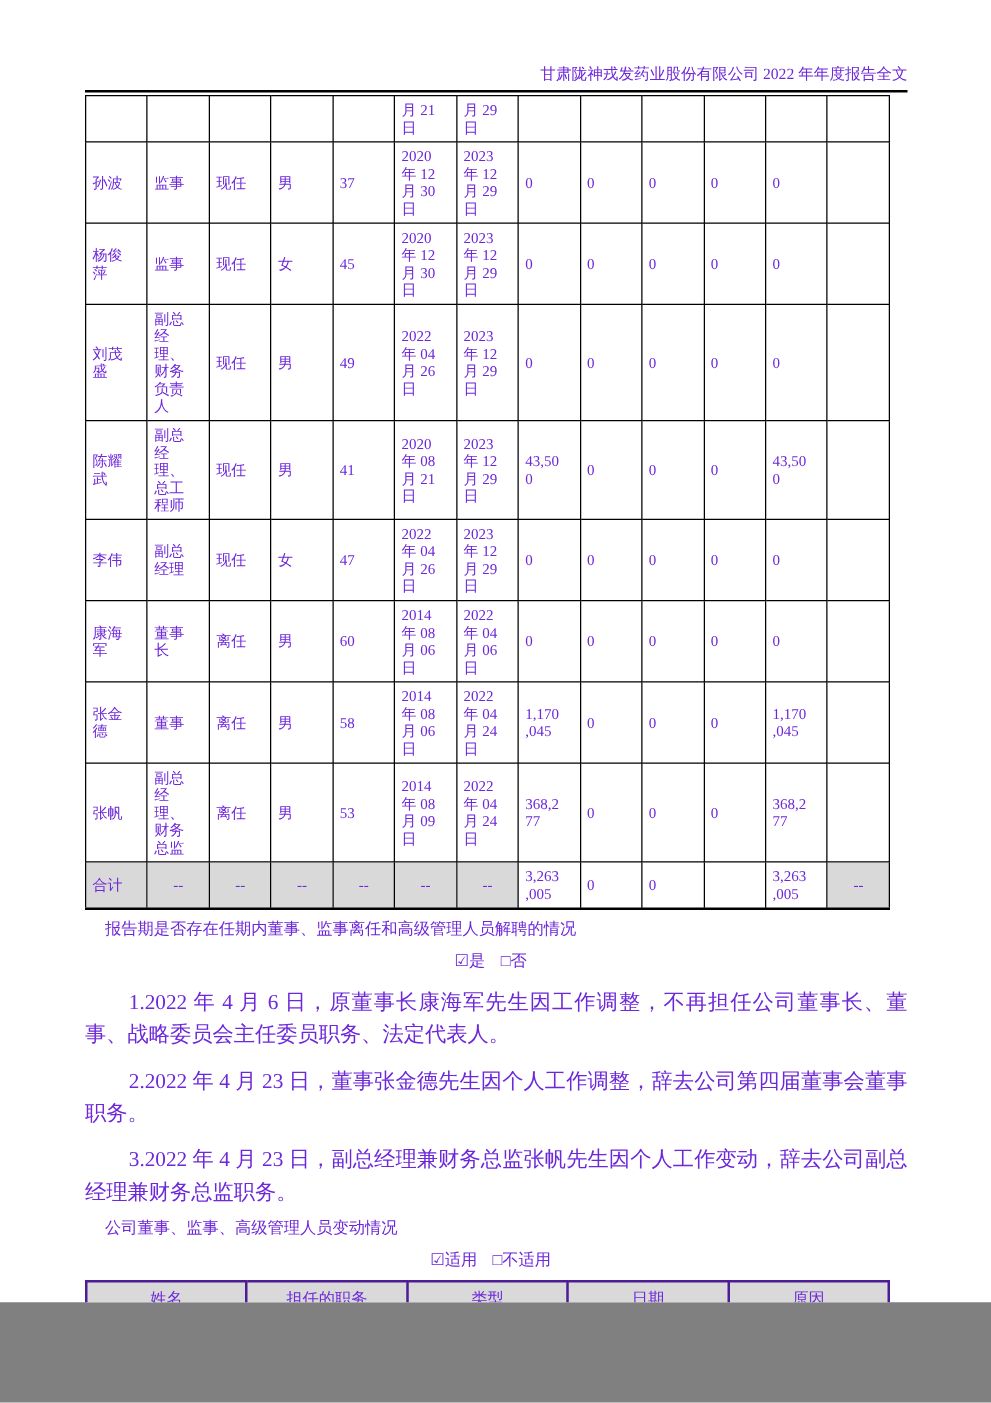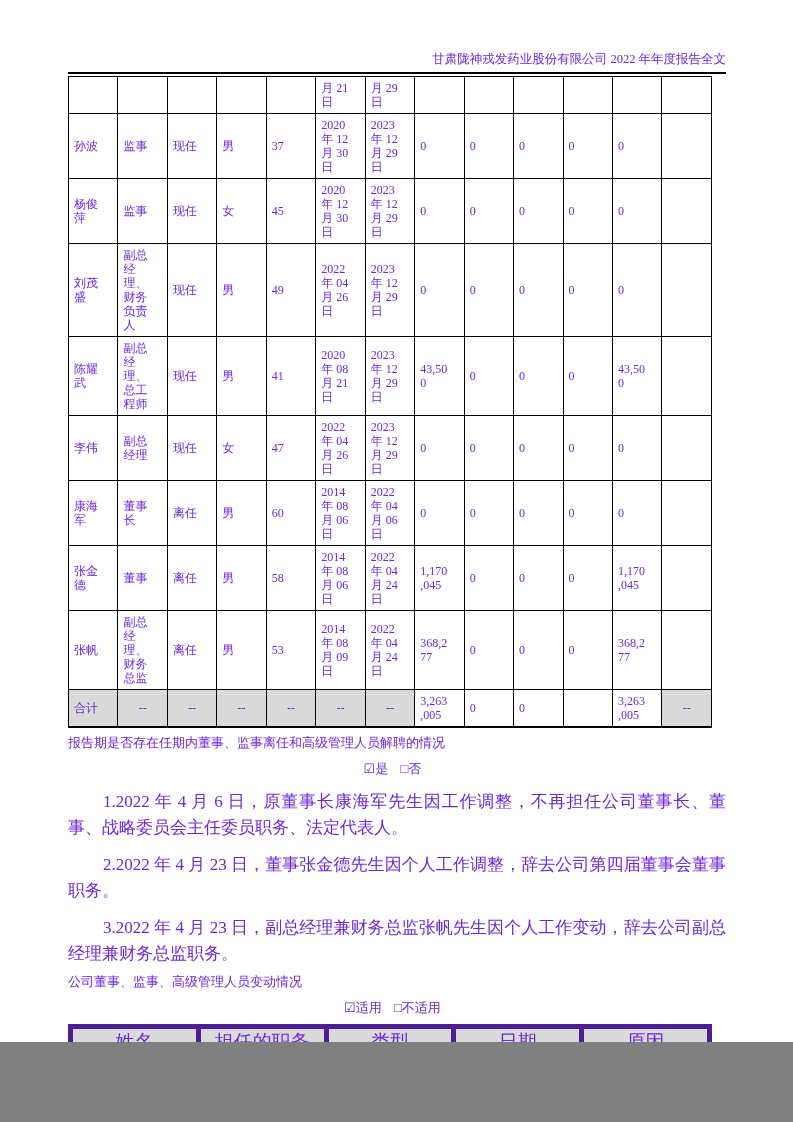--- a/index.html
+++ b/index.html
@@ -37,37 +37,37 @@
     padding:4px 5px;
     vertical-align:middle;
     white-space:pre-line;
     overflow:hidden;
   }
   .al-left   { text-align:left; }
   .al-right  { text-align:left; }
   .al-center { text-align:center; }
   .shaded    { background:#d9d9d9; }
 
-  .small-label { font-size:13px; line-height:18px; margin:6px 0 0 0; }
+  .small-label { font-size:13px; line-height:18px; margin:6px 0 0 16px; }
   .checkbox-line { font-size:13px; line-height:18px; margin:8px 0 0 0;text-align:center; }
   .checkbox-line .cb { margin-right:9px; }
 
   .body-para {
     font-size:17px;
     line-height:26px;
     text-align:justify;
     text-indent:35px;
     margin:11px 0 0 0;
   }
 
   .change-table { margin-top:7px; }
   .change-table th {
-    border:5px solid #4c1d95;
+    border:2px solid #4c1d95;
     background:#d9d9d9;
-    font-size:19px;
+    font-size:13px;
     font-weight:normal;
     line-height:15px;
     padding:5px 4px;
     text-align:center;
     vertical-align:middle;
   }
 
   .page-number {
     position:absolute;
     top:1042px;

